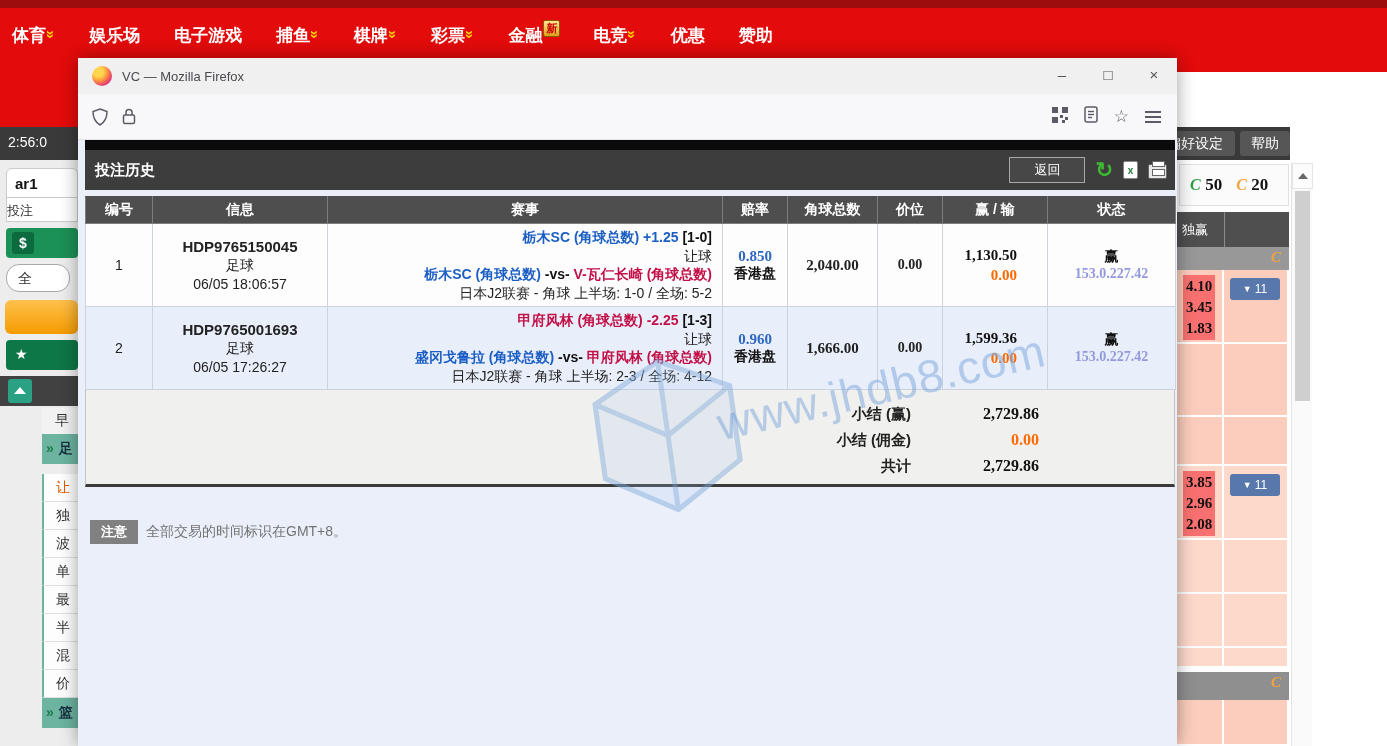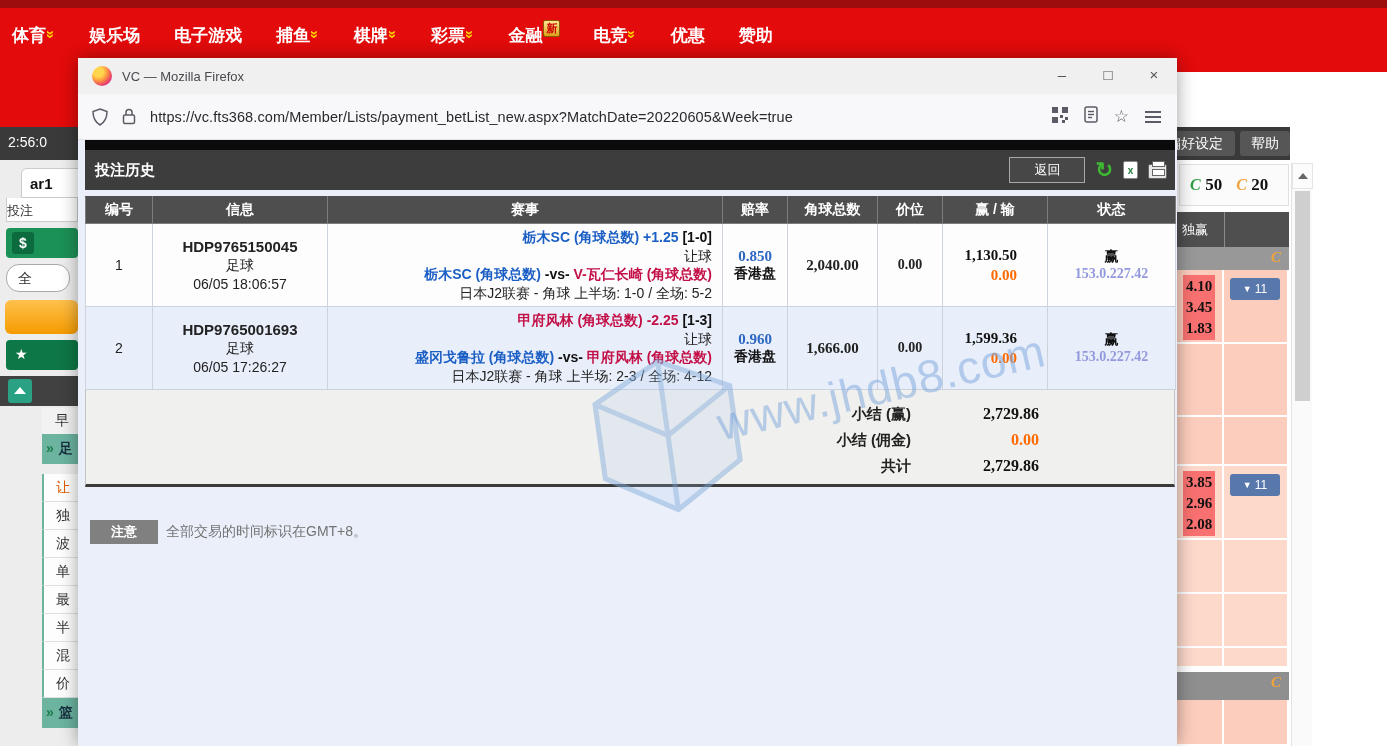--- a/index.html
+++ b/index.html
@@ -19,21 +19,21 @@
   .left-red { left:0; top:72px; width:78px; height:55px; background:#e30b0b; }
 
   
   .site-toolbar { left:0; top:127px; width:1290px; height:33px; background:#3a3a3a; }
   .clock { left:8px; top:134px; color:#fff; font-size:14px; }
   .site-btn { position:absolute; top:131px; height:25px; background:#565656; color:#fff; font-size:14px; border-radius:3px; display:flex; align-items:center; justify-content:center; cursor:pointer; }
 
   
   .sidebar { left:0; top:160px; width:78px; height:586px; background:#ededed; overflow:hidden; }
   .sb { position:absolute; }
-  .sb-user-card { left:6px; top:8px; width:72px; height:30px; background:#fff; border:1px solid #ccc; border-radius:6px 6px 0 0; font-weight:bold; font-size:15px; color:#111; padding:6px 0 0 8px;margin-left:15px; }
+  .sb-user-card { left:6px; top:8px; width:72px; height:30px; background:#fff; border:1px solid #ccc; border-radius:6px 6px 0 0; font-weight:bold; font-size:15px; color:#111; padding:6px 0 0 8px; }
   .sb-bet-link { left:6px; top:38px; width:72px; height:24px; background:#fff; border:1px solid #ccc; border-top:none; font-size:13px; color:#333; padding:4px 0 0 0; }
   .sb-cash-btn { left:6px; top:68px; width:72px; height:30px; background:#1c9157; border-radius:4px; cursor:pointer; }
   .sb-cash-ic { left:6px; top:4px; width:22px; height:22px; background:#0c6b3e; border-radius:3px; color:#fff; font-weight:bold; font-size:14px; text-align:center; line-height:22px; }
   .sb-all-btn { left:6px; top:104px; width:64px; height:28px; background:#fff; border:1px solid #a9a9a9; border-radius:13px; font-size:14px; color:#333; padding:5px 0 0 11px; cursor:pointer; }
   .sb-orange { left:5px; top:140px; width:73px; height:34px; background:linear-gradient(#ffc14d,#f59b00); border-radius:6px; cursor:pointer; }
   .sb-star-btn { left:6px; top:180px; width:72px; height:30px; background:#0e7747; border-radius:4px; color:#fff; font-size:14px; padding:6px 0 0 9px; cursor:pointer; }
   .sb-collapse { left:0; top:216px; width:78px; height:30px; background:#414141; }
   .sb-collapse-ic { left:8px; top:3px; width:24px; height:24px; background:#2aa183; border-radius:3px; cursor:pointer; }
   .tri-up { width:0; height:0; border-left:6px solid transparent; border-right:6px solid transparent; border-bottom:7px solid #fff; margin:8px auto 0; }
   .sb-early { left:42px; top:248px; width:36px; height:26px; background:#f2f2f2; font-size:14px; color:#333; padding:4px 0 0 13px; }
@@ -116,21 +116,21 @@
   .status-win { font-weight:bold; color:#111; }
   .status-ip { color:#9399dd; font-size:14px; }
 
   .summary { width:1090px; height:97px; background:#f0f0ee; border:1px solid #c2c2c2; border-top:none; border-bottom:3px solid #3a3a3a; padding-top:11px; }
   .sum-row { display:flex; justify-content:flex-end; align-items:center; height:26px; margin-right:135px; }
   .sum-label { font-size:15px; font-weight:bold; color:#222; margin-right:18px; }
   .sum-val { width:110px; text-align:right; font-size:16px; color:#111; }
   .sum-val.orange { color:#ff6a00; }
 
   .note-row { position:absolute; left:12px; top:380px; display:flex; align-items:center; }
-  .note-badge { background:#808080; color:#fff; font-size:13px; font-weight:bold; padding:3px 21px; }
+  .note-badge { background:#808080; color:#fff; font-size:13px; font-weight:bold; padding:3px 11px; }
   .note-text { font-size:14px; color:#737373; margin-left:8px; }
 
   .watermark { position:absolute; pointer-events:none; z-index:5; }
   .wm-text { left:640px; top:258px; transform:rotate(-13deg); transform-origin:left center; font-size:46px; letter-spacing:1px; color:rgba(122,163,219,.5); white-space:nowrap; }
   .wm-cube { left:505px; top:208px; width:170px; height:175px; transform:rotate(-8deg); opacity:.5; }
 </style>
 </head>
 <body>
 
 <div class="stage">
@@ -274,21 +274,20 @@
         <svg width="16" height="18" viewBox="0 0 16 18">
             <path d="M8 1 L15 3.5 C15 10 13 14 8 17 C3 14 1 10 1 3.5 Z" fill="none" stroke="#5b5b66" stroke-width="1.5"></path>
           </svg>
       </span>
       <span class="nav-ic">
         <svg width="14" height="17" viewBox="0 0 14 17">
             <rect x="1.5" y="7" width="11" height="8.5" rx="1.5" fill="none" stroke="#5b5b66" stroke-width="1.5"></rect>
             <path d="M4 7 V4.5 a3 3 0 0 1 6 0 V7" fill="none" stroke="#5b5b66" stroke-width="1.5"></path>
           </svg>
       </span>
-      <span class="url-text">https://vc.fts368.com/Member/Lists/payment_betList_new.aspx?MatchDate=20220605&amp;Week=true</span>
       <span class="right-ics">
         <span>
           <svg width="16" height="16" viewBox="0 0 16 16" fill="#5b5b66">
               <rect x="0" y="0" width="6" height="6"></rect>
               <rect x="10" y="0" width="6" height="6"></rect>
               <rect x="0" y="10" width="6" height="6"></rect>
               <rect x="8" y="8" width="3" height="3"></rect>
               <rect x="13" y="10" width="3" height="3"></rect>
               <rect x="10" y="13" width="3" height="3"></rect>
             </svg>

